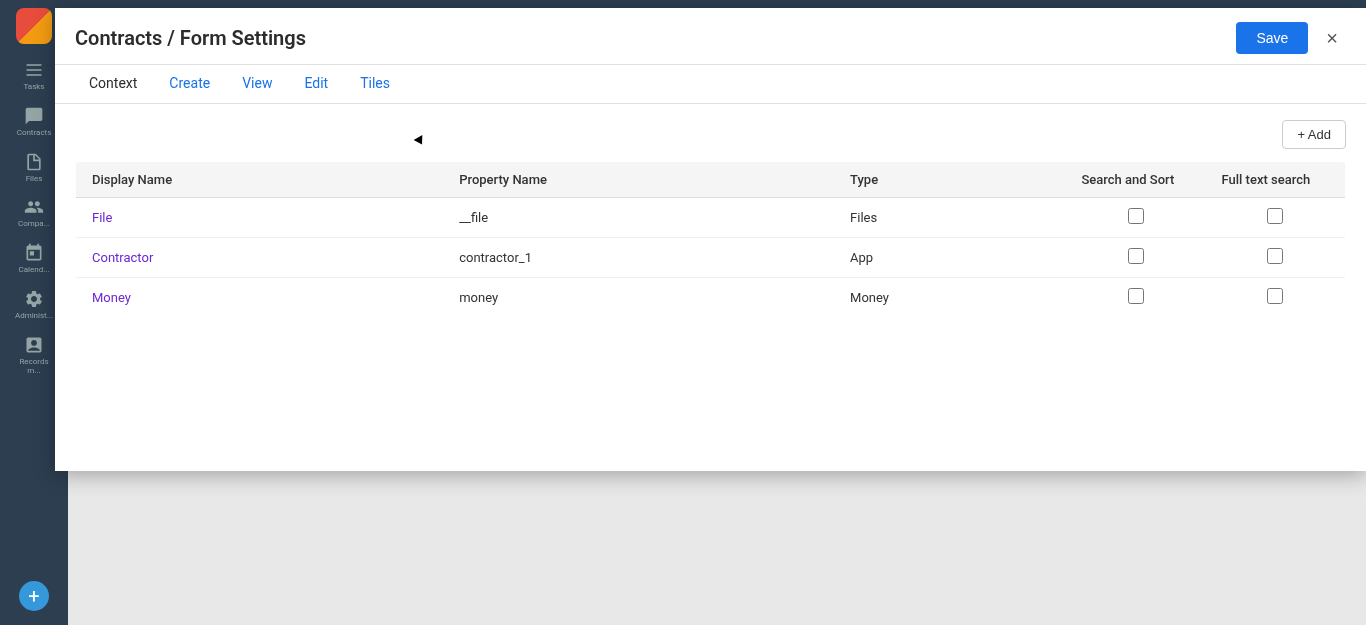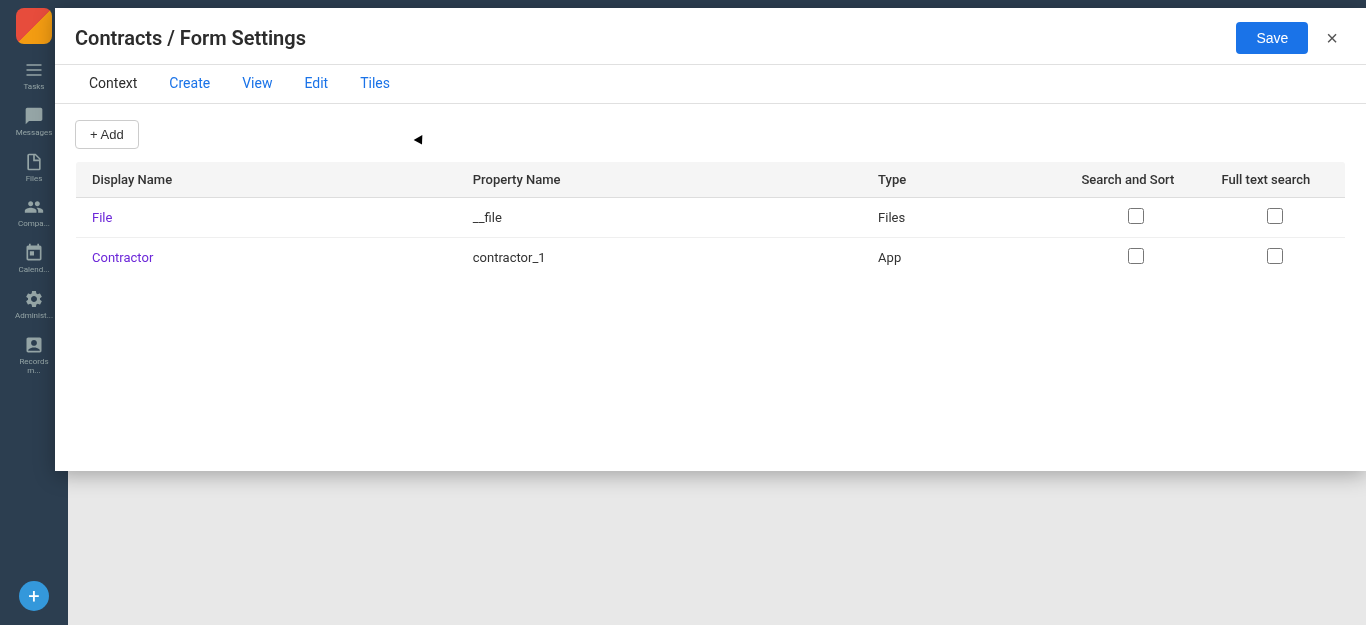--- a/index.html
+++ b/index.html
@@ -156,20 +156,21 @@
       flex: 1;
       overflow-y: auto;
       padding: 16px 20px;
       display: flex;
       flex-direction: column;
     }
 
     
     .add-row {
       display: flex;
+      justify-content: flex-end;
       margin-bottom: 12px;
     }
     .btn-add {
       border: 1px solid #ccc;
       background: #fff;
       padding: 6px 14px;
       border-radius: 4px;
       font-size: 13px;
       color: #333;
       cursor: pointer;
@@ -246,21 +247,21 @@
   <div class="sidebar-item">
     <svg viewBox="0 0 24 24">
         <path d="M3 5h18v2H3zm0 6h18v2H3zm0 6h18v2H3z"></path>
       </svg>
     <span>Tasks</span>
   </div>
   <div class="sidebar-item">
     <svg viewBox="0 0 24 24">
         <path d="M20 2H4c-1.1 0-2 .9-2 2v18l4-4h14c1.1 0 2-.9 2-2V4c0-1.1-.9-2-2-2z"></path>
       </svg>
-    <span>Messages</span>
+    <span>Contracts</span>
   </div>
   <div class="sidebar-item">
     <svg viewBox="0 0 24 24">
         <path d="M14 2H6a2 2 0 0 0-2 2v16a2 2 0 0 0 2 2h12a2 2 0 0 0 2-2V8l-6-6zm-1 1.5L18.5 9H13V3.5zM6 20V4h5v7h7v9H6z"></path>
       </svg>
     <span>Files</span>
   </div>
   <div class="sidebar-item">
     <svg viewBox="0 0 24 24">
         <path d="M16 11c1.66 0 3-1.34 3-3s-1.34-3-3-3-3 1.34-3 3 1.34 3 3 3zm-8 0c1.66 0 3-1.34 3-3S9.66 5 8 5 5 6.34 5 8s1.34 3 3 3zm0 2c-2.33 0-7 1.17-7 3.5V19h14v-2.5c0-2.33-4.67-3.5-7-3.5zm8 0c-.29 0-.62.02-.97.05 1.16.84 1.97 1.97 1.97 3.45V19h6v-2.5c0-2.33-4.67-3.5-7-3.5z"></path>
@@ -335,19 +336,26 @@
             <td class="checkbox-cell"><input type="checkbox" style=""></td>
             <td class="checkbox-cell"><input type="checkbox" style=""></td>
           </tr>
           <tr>
             <td><a class="link-text">Contractor</a></td>
             <td>contractor_1</td>
             <td>App</td>
             <td class="checkbox-cell"><input type="checkbox" style=""></td>
             <td class="checkbox-cell"><input type="checkbox" style=""></td>
           </tr>
+          <tr>
+            <td><a class="link-text">Money</a></td>
+            <td>money</td>
+            <td>Money</td>
+            <td class="checkbox-cell"><input type="checkbox" style=""></td>
+            <td class="checkbox-cell"><input type="checkbox" style=""></td>
+          </tr>
         </tbody>
     </table>
 
   </div>
 </div>
 
 <div class="cursor-indicator"></div>
 
 </body></html>

